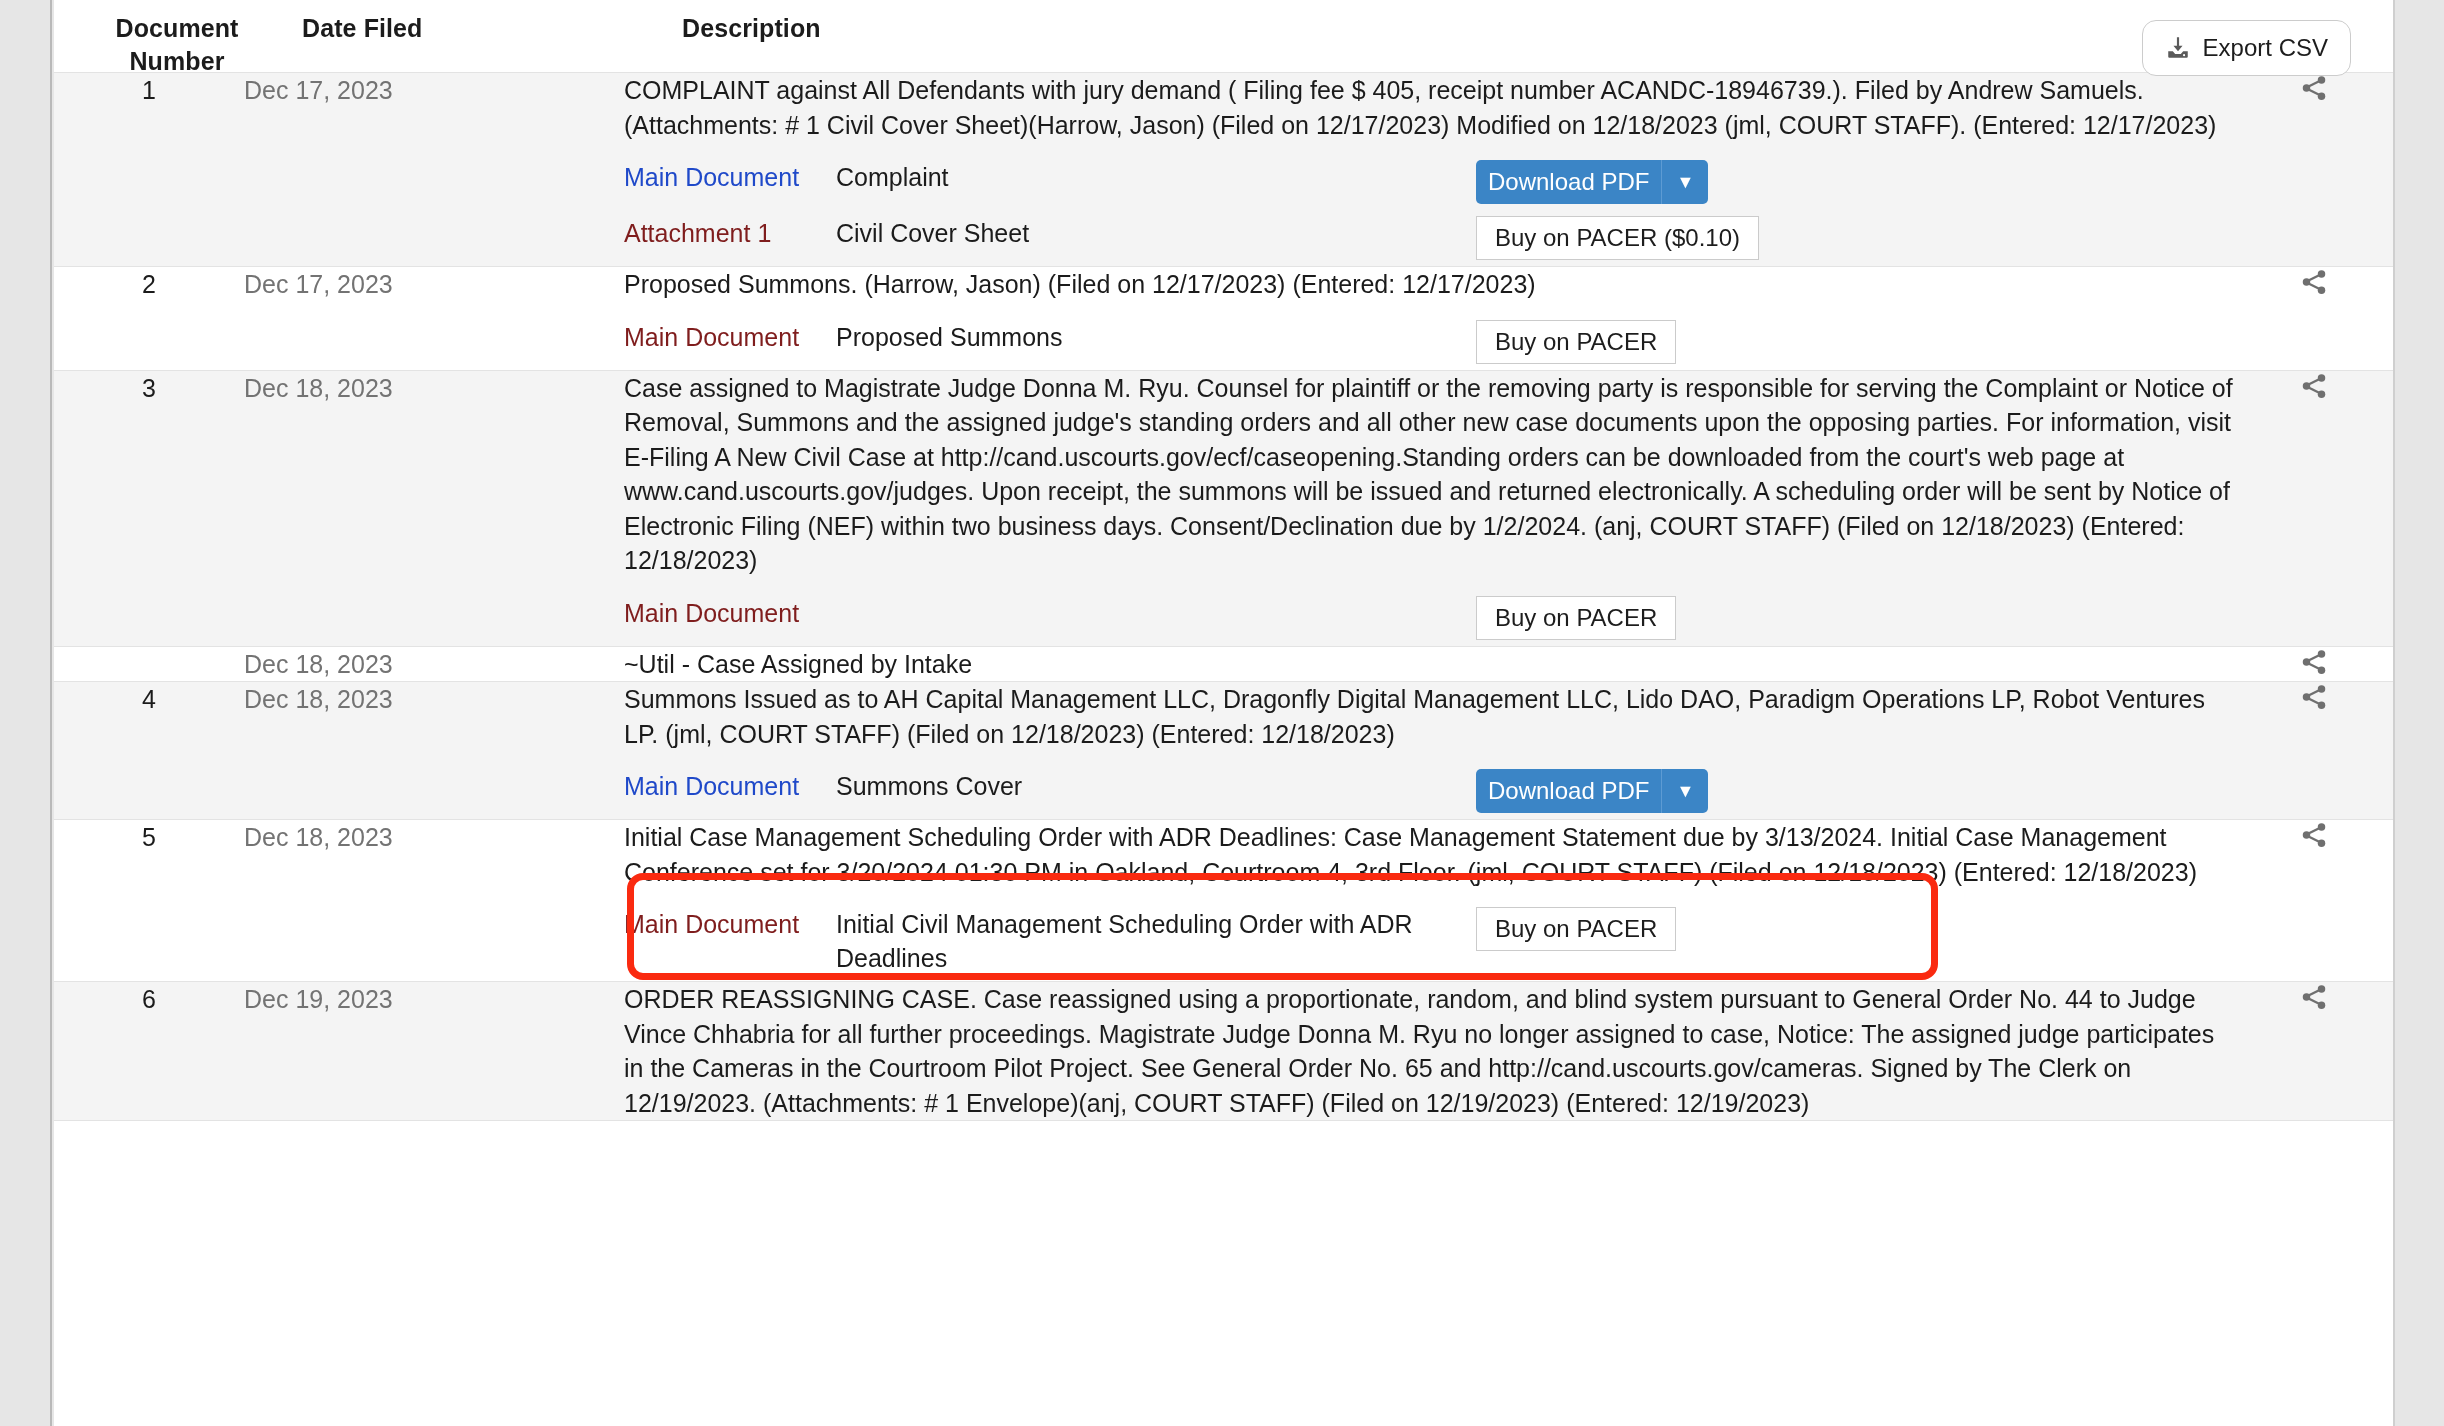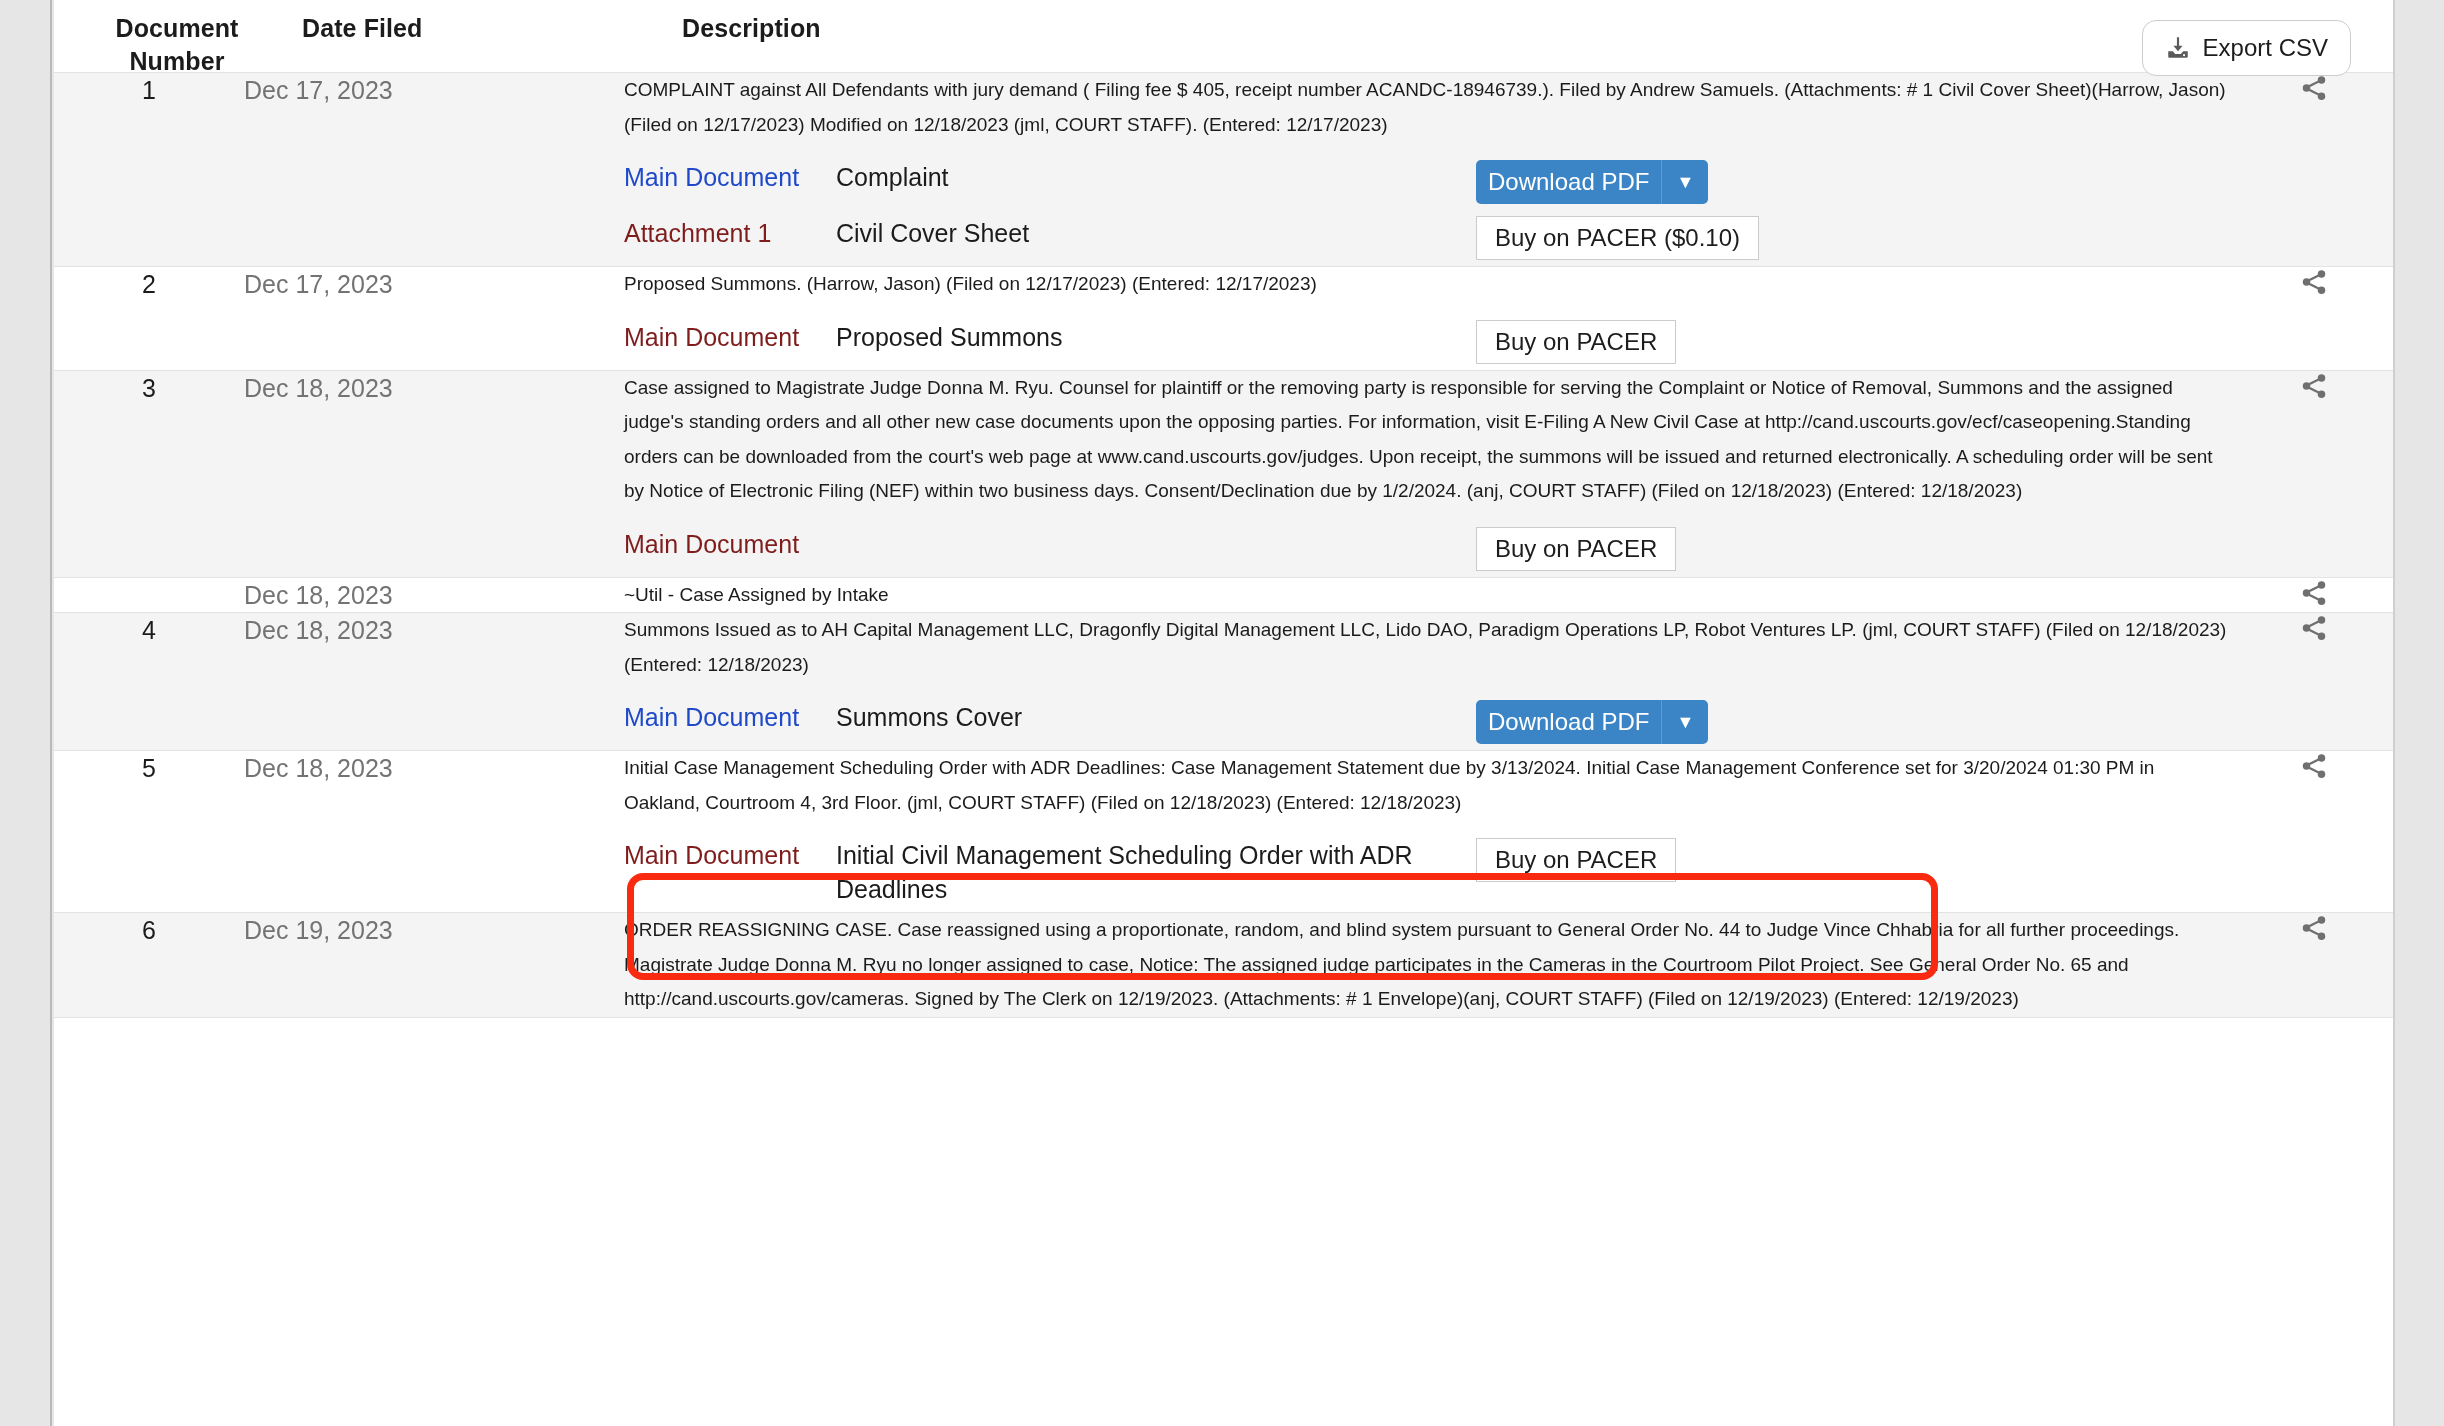--- a/index.html
+++ b/index.html
@@ -135,21 +135,21 @@
   }
   .cell-desc {
     padding: 25px 30px 24px 28px;
   }
   .cell-share {
     padding: 28px 0 24px 0;
     text-align: center;
   }
 
   .desc-text {
-    font-size: 19px;
+    font-size: 25px;
     line-height: 34.5px;
     color: #1b1b1b;
   }
 
   
   .doc-list {
     width: 100%;
     border-collapse: collapse;
     table-layout: fixed;
     margin-top: 12px;

